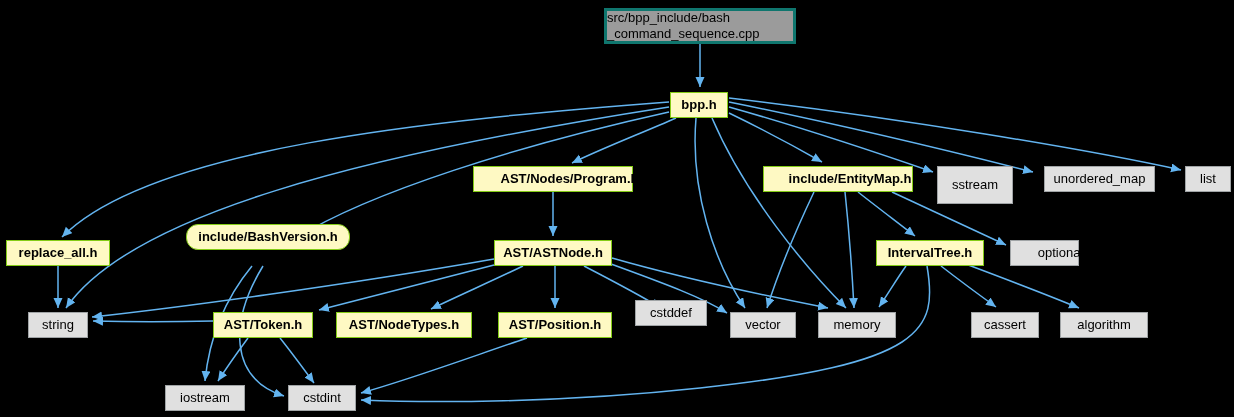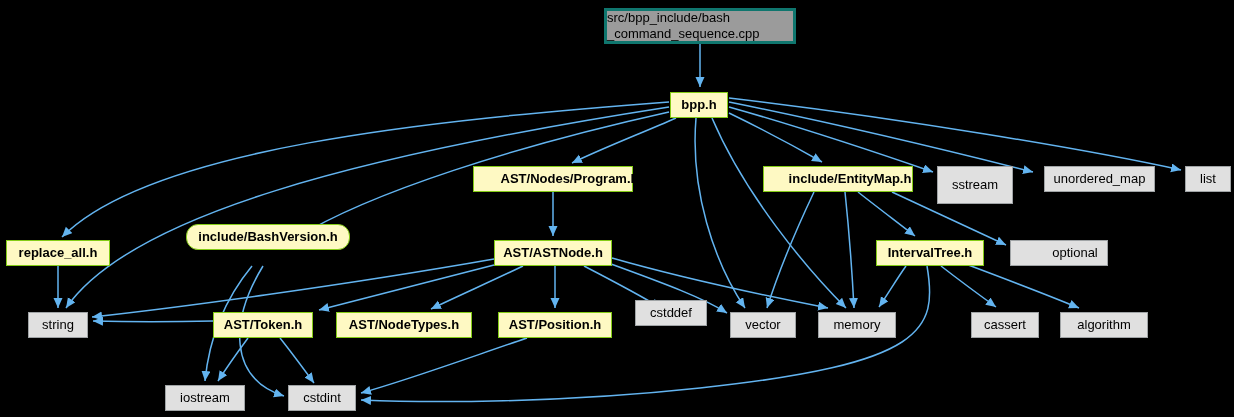--- a/index.html
+++ b/index.html
@@ -74,21 +74,21 @@
     <div class="node project" style="left: 670px; top: 92px; width: 58px; height: 26px;"><span>bpp.h</span></div>
     <div class="node project" style="left: 473px; top: 166px; width: 160px; height: 26px; padding-left: 33px;"><span>AST/Nodes/Program.h</span></div>
     <div class="node project" style="left: 763px; top: 166px; width: 150px; height: 26px; padding-left: 24px;"><span>include/EntityMap.h</span></div>
     <div class="node system" style="left: 937px; top: 166px; width: 76px; height: 38px;"><span>sstream</span></div>
     <div class="node system" style="left: 1037px; top: 166px; width: 111px; height: 26px; margin-left: 7px;"><span>unordered_map</span></div>
     <div class="node system" style="left: 1185px; top: 166px; width: 46px; height: 26px;"><span>list</span></div>
     <div class="node project" style="left: 6px; top: 240px; width: 104px; height: 26px;"><span>replace_all.h</span></div>
     <div class="node project" style="left: 186px; top: 224px; width: 164px; height: 26px; border-radius: 12px;"><span>include/BashVersion.h</span></div>
     <div class="node project" style="left: 494px; top: 240px; width: 118px; height: 26px;"><span>AST/ASTNode.h</span></div>
     <div class="node project" style="left: 876px; top: 240px; width: 108px; height: 26px;"><span>IntervalTree.h</span></div>
-    <div class="node system" style="left: 1010px; top: 240px; width: 98px; height: 26px; padding-left: 32px;"><span>optional</span></div>
+    <div class="node system" style="left: 1010px; top: 240px; width: 69px; height: 26px; padding-left: 32px;"><span>optional</span></div>
     <div class="node system" style="left: 28px; top: 312px; width: 60px; height: 26px;"><span>string</span></div>
     <div class="node project" style="left: 213px; top: 312px; width: 100px; height: 26px;"><span>AST/Token.h</span></div>
     <div class="node project" style="left: 336px; top: 312px; width: 136px; height: 26px;"><span>AST/NodeTypes.h</span></div>
     <div class="node project" style="left: 498px; top: 312px; width: 114px; height: 26px;"><span>AST/Position.h</span></div>
     <div class="node system" style="left: 635px; top: 300px; width: 72px; height: 26px;"><span>cstddef</span></div>
     <div class="node system" style="left: 730px; top: 312px; width: 66px; height: 26px;"><span>vector</span></div>
     <div class="node system" style="left: 818px; top: 312px; width: 78px; height: 26px;"><span>memory</span></div>
     <div class="node system" style="left: 971px; top: 312px; width: 68px; height: 26px;"><span>cassert</span></div>
     <div class="node system" style="left: 1060px; top: 312px; width: 88px; height: 26px;"><span>algorithm</span></div>
     <div class="node system" style="left: 165px; top: 385px; width: 80px; height: 26px;"><span>iostream</span></div>

